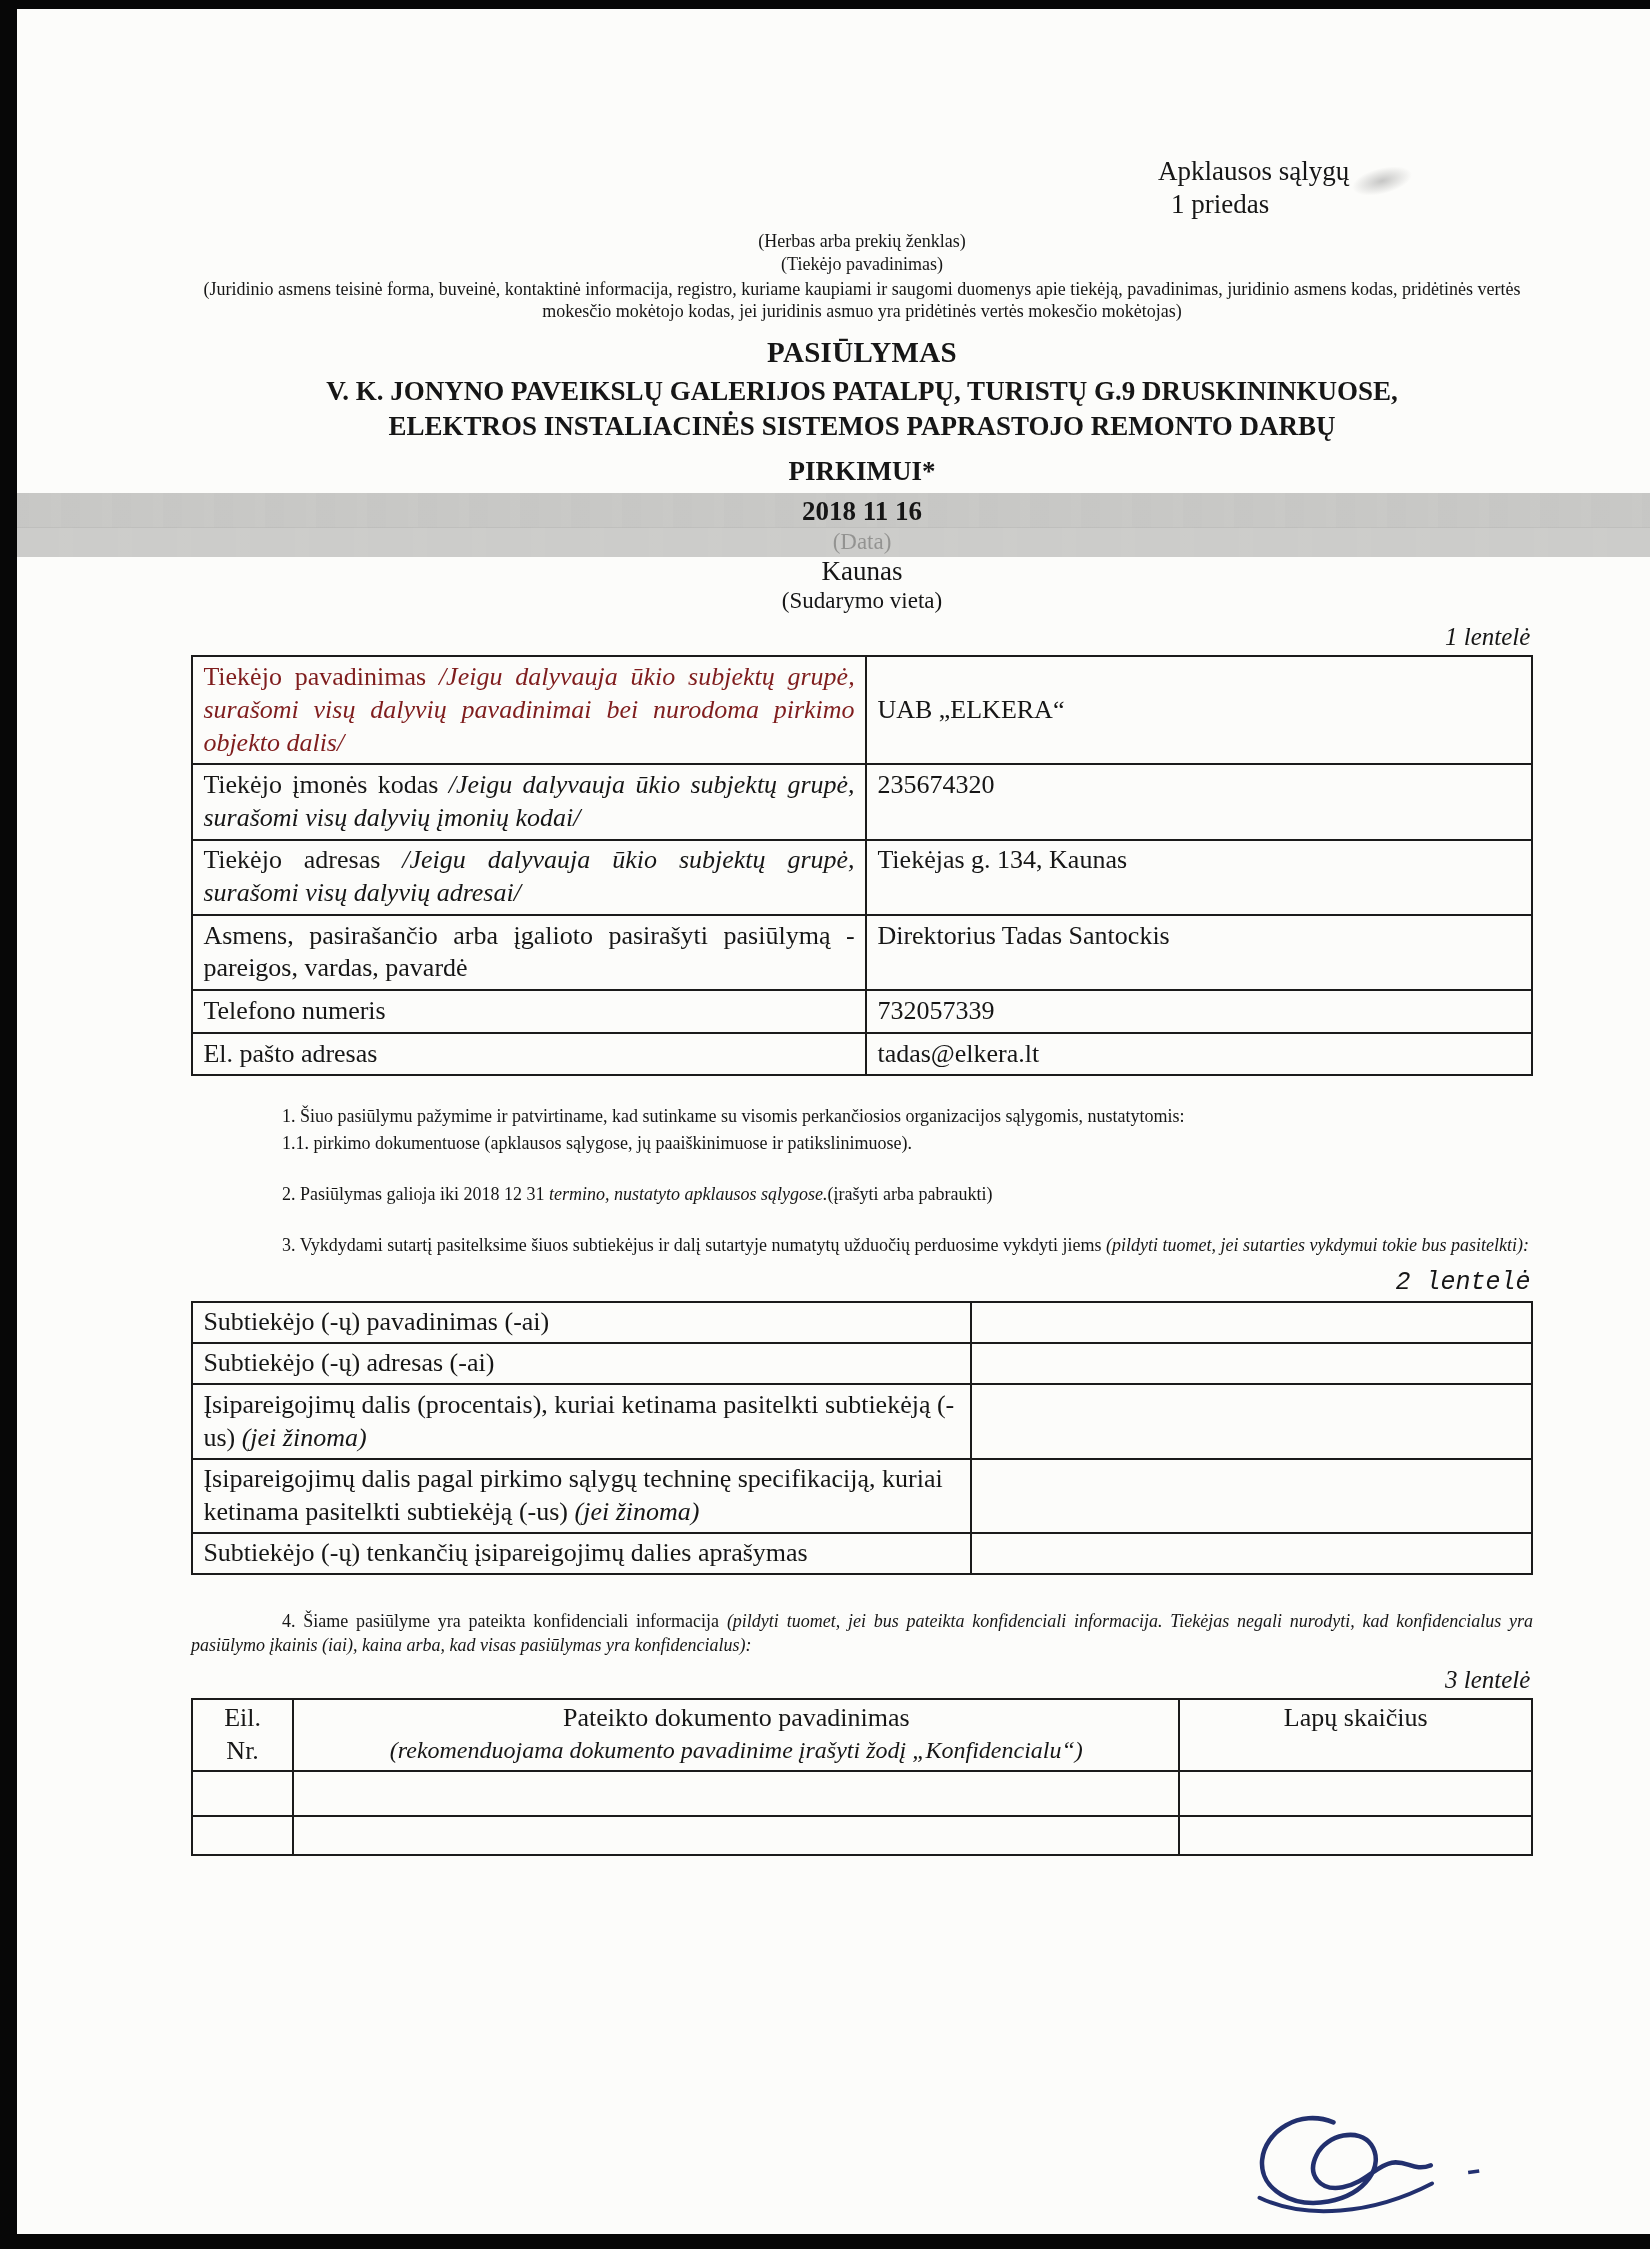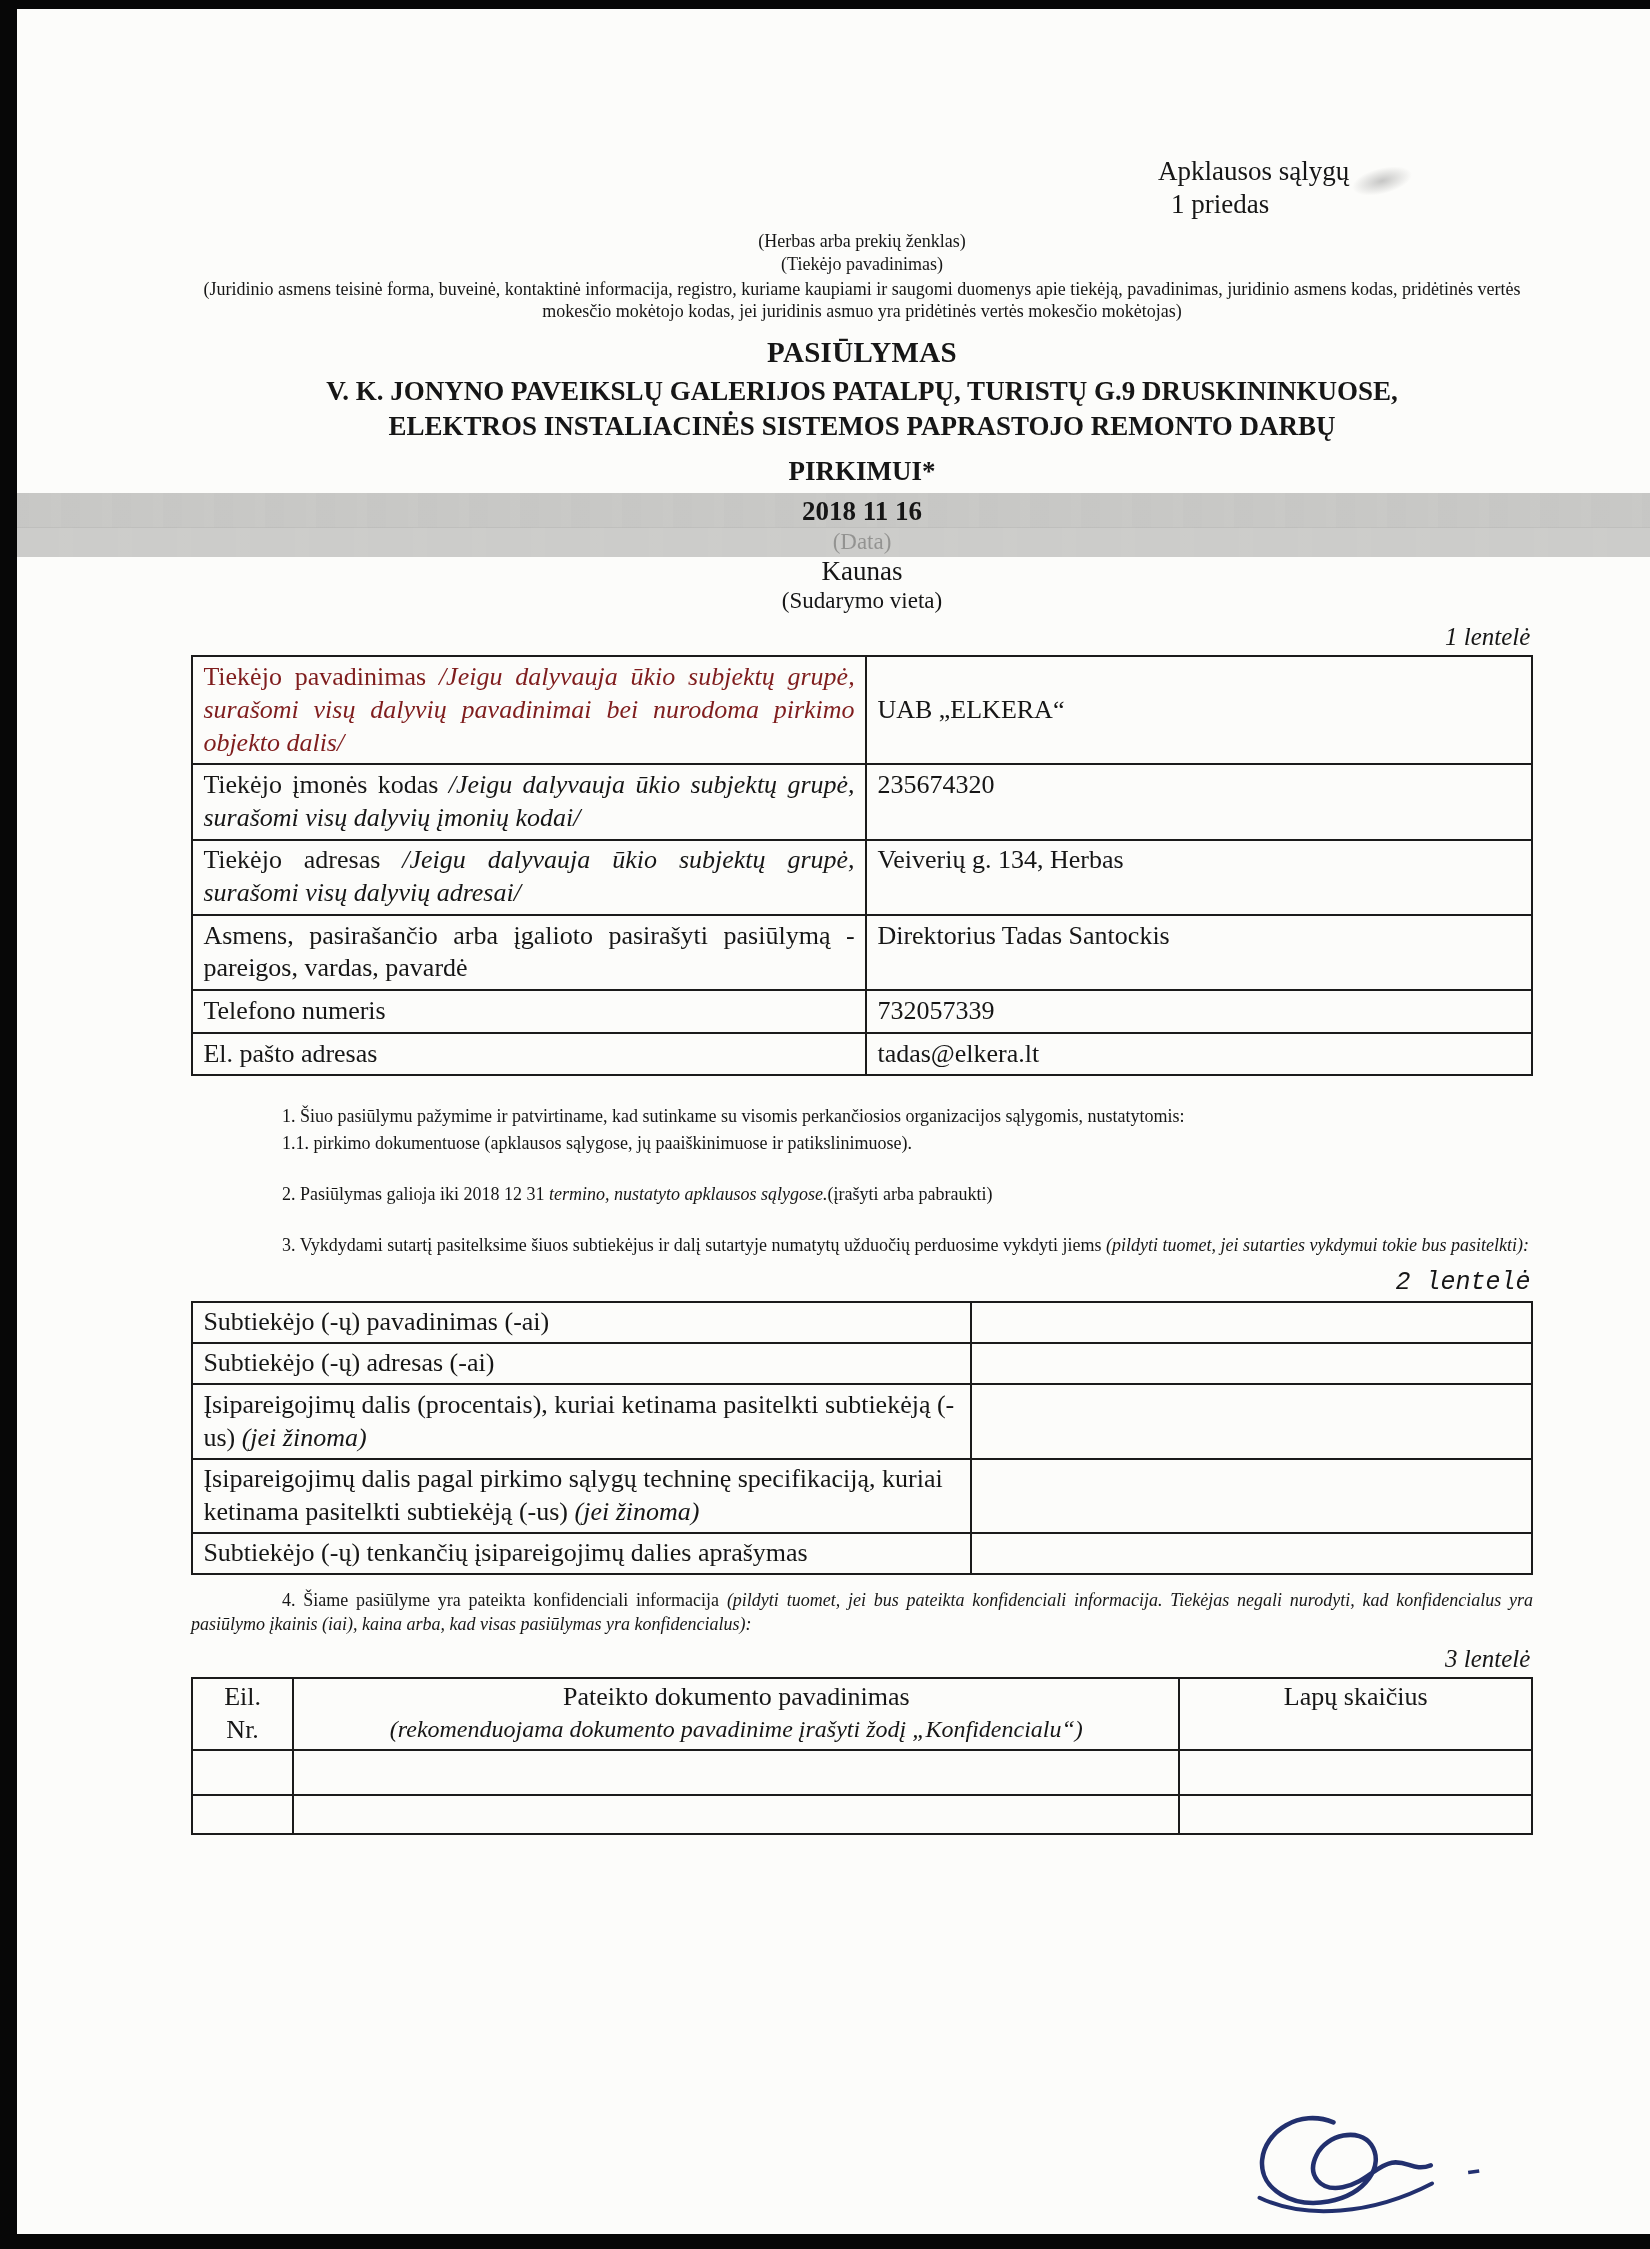--- a/index.html
+++ b/index.html
@@ -74,21 +74,21 @@
 
   .t1 .lbl { width:48.6%; text-align:justify; }
   .t1 .faded, .t1 .faded i { color:#7f1d1d; }
   .t1 .mid { vertical-align:middle; }
 
   .clause { font-size:18px; line-height:1.33; text-align:justify; text-indent:91px; margin:0; }
   .m-c1 { margin-top:29px; }
   .m-c11 { margin-top:2.6px; }
   .m-c2 { margin-top:27px; }
   .m-c3 { margin-top:27px; }
-  .m-c4 { margin-top:14px; }
+  .m-c4 { margin-top:35px; }
 
   .t2 .lbl { width:56.4%; text-align:left; }
   .t2 td { padding:3.3px 10.4px; }
 
   .t3 td { padding:2.6px 9px; }
   .t3 .c1 { width:6.4%; text-align:center; }
   .t3 .c2 { width:67.6%; text-align:center; }
   .t3 .c3 { width:26%; text-align:center; }
   .t3 .c2b { font-style:italic; font-size:24px; }
   .t3 tr.rowA td { height:38px; }
@@ -145,21 +145,21 @@
           <tr>
         <td class="lbl faded"><span>Tiekėjo pavadinimas </span><i>/Jeigu dalyvauja ūkio subjektų grupė, surašomi visų dalyvių pavadinimai bei nurodoma pirkimo objekto dalis/</i></td>
         <td class="val mid">UAB „ELKERA“</td>
       </tr>
       <tr>
         <td class="lbl"><span>Tiekėjo įmonės kodas </span><i>/Jeigu dalyvauja ūkio subjektų grupė, surašomi visų dalyvių įmonių kodai/</i></td>
         <td class="val">235674320</td>
       </tr>
       <tr>
         <td class="lbl"><span>Tiekėjo adresas </span><i>/Jeigu dalyvauja ūkio subjektų grupė, surašomi visų dalyvių adresai/</i></td>
-        <td class="val">Veiverių g. 134, Herbas</td>
+        <td class="val">Tiekėjas g. 134, Kaunas</td>
       </tr>
       <tr>
         <td class="lbl"><span>Asmens, pasirašančio arba įgalioto pasirašyti pasiūlymą - pareigos, vardas, pavardė</span></td>
         <td class="val">Direktorius Tadas Santockis</td>
       </tr>
       <tr>
         <td class="lbl"><span>Telefono numeris</span></td>
         <td class="val">732057339</td>
       </tr>
       <tr>

